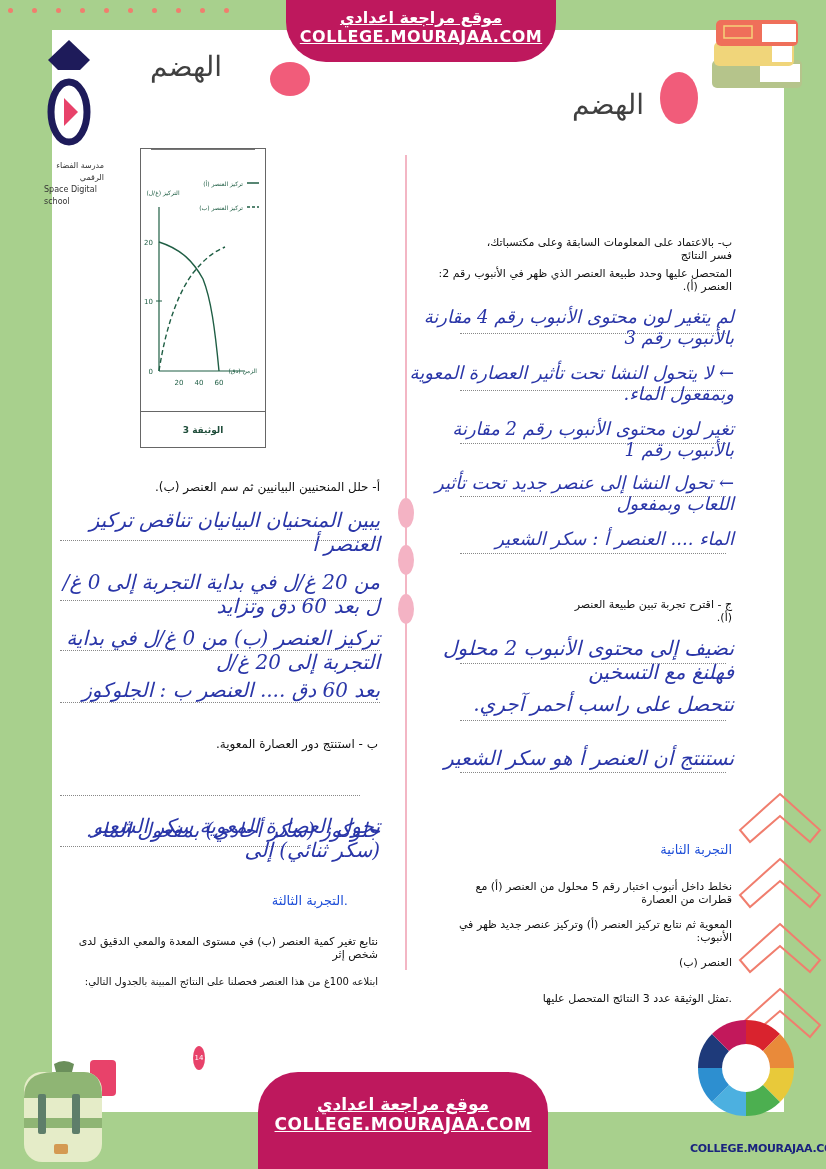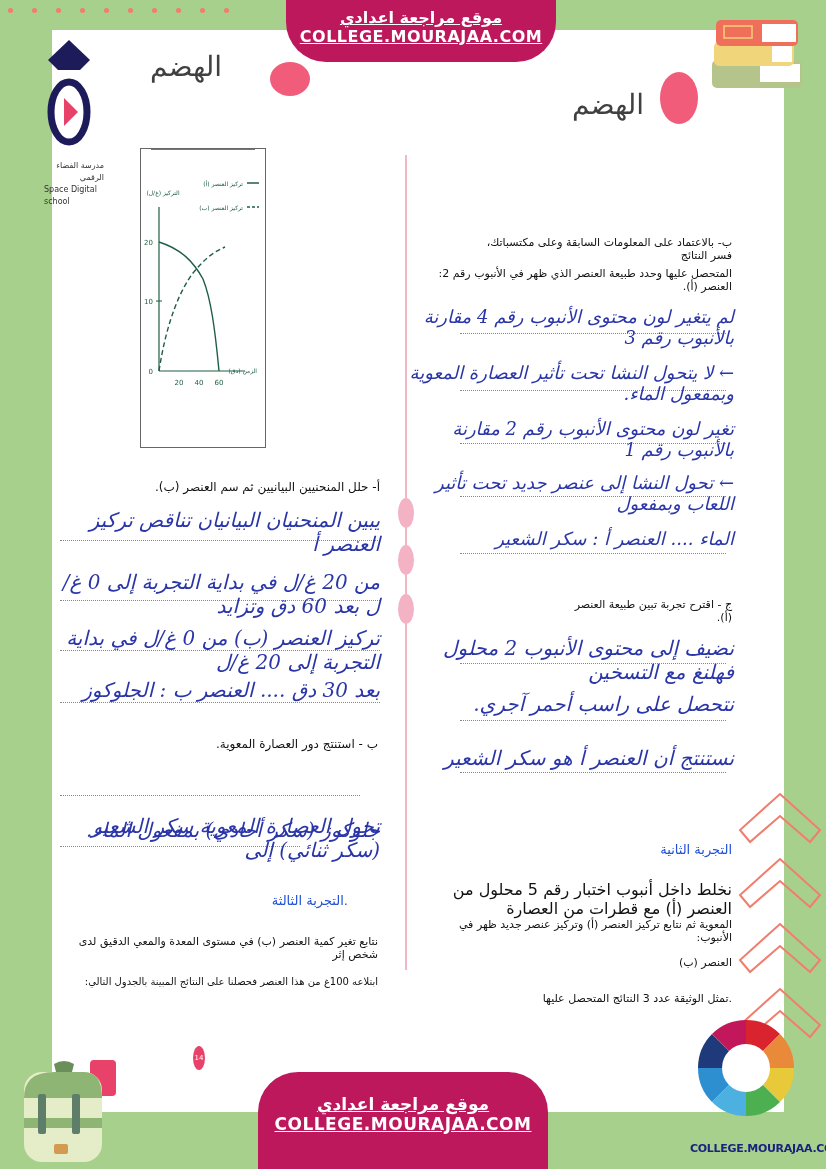--- a/index.html
+++ b/index.html
@@ -111,31 +111,32 @@
     <line x1="15" y1="152" x2="21" y2="152" stroke="#1f5e44"></line>
     <text x="38" y="236" font-size="7" text-anchor="middle" fill="#1f5e44">20</text>
     <text x="58" y="236" font-size="7" text-anchor="middle" fill="#1f5e44">40</text>
     <text x="78" y="236" font-size="7" text-anchor="middle" fill="#1f5e44">60</text>
     <text x="116" y="224" font-size="6" text-anchor="end" fill="#1f5e44" font-family="DejaVu Sans, sans-serif">الزمن (دق)</text>
 
     <path d="M18,93 C40,100 52,112 62,130 C70,150 74,180 78,222" fill="none" stroke="#1f5e44" stroke-width="1.4"></path>
 
     <path d="M18,222 C26,170 40,140 52,124 C62,112 70,104 84,98" fill="none" stroke="#1f5e44" stroke-width="1.4" stroke-dasharray="5,3"></path>
   </svg>
+  <div class="chart-caption">الوثيقة 3</div>
 </div>
 
 <div class="printed" style="left:140px;top:480px;width:240px;">أ- حلل المنحنيين البيانيين ثم سم العنصر (ب).</div>
 <div class="dotline" style="left:60px;top:540px;width:320px;"></div>
 <div class="dotline" style="left:60px;top:600px;width:320px;"></div>
 <div class="dotline" style="left:60px;top:650px;width:320px;"></div>
 <div class="dotline" style="left:60px;top:702px;width:320px;"></div>
 <div class="hand" style="left:50px;top:508px;width:330px;">يبين المنحنيان البيانيان تناقص تركيز العنصر أ</div>
 <div class="hand" style="left:50px;top:570px;width:330px;">من 20 غ/ل في بداية التجربة إلى 0 غ/ل بعد 60 دق وتزايد</div>
 <div class="hand" style="left:50px;top:626px;width:330px;">تركيز العنصر (ب) من 0 غ/ل في بداية التجربة إلى 20 غ/ل</div>
-<div class="hand" style="left:50px;top:678px;width:330px;">بعد 30 دق .... العنصر ب : الجلوكوز</div>
+<div class="hand" style="left:50px;top:678px;width:330px;">بعد 60 دق .... العنصر ب : الجلوكوز</div>
 
 <div class="printed" style="left:150px;top:737px;width:228px;">ب - استنتج دور العصارة المعوية.</div>
 <div class="dotline" style="left:60px;top:795px;width:300px;"></div>
 <div class="dotline" style="left:60px;top:846px;width:240px;"></div>
 <div class="hand" style="left:50px;top:766px;width:330px;margin-top:48px;">تحول العصارة المعوية سكر الشعير (سكر ثنائي) إلى</div>
 <div class="hand" style="left:50px;top:818px;width:330px;">جلوكوز (سكر أحادي) بمفعول الماء.</div>
 
 <div class="printed pink" style="left:200px;top:893px;width:148px;font-size:13px;">.التجربة الثالثة</div>
 <div class="printed" style="left:60px;top:935px;width:318px;font-size:11px;">نتابع تغير كمية العنصر (ب) في مستوى المعدة والمعي الدقيق لدى شخص إثر</div>
 <div class="printed" style="left:60px;top:976px;width:318px;font-size:10px;">ابتلاعه 100غ من هذا العنصر فحصلنا على النتائج المبينة بالجدول التالي:</div>
@@ -165,21 +166,21 @@
 
 <div class="printed" style="left:560px;top:598px;width:172px;font-size:11px;">ج - اقترح تجربة تبين طبيعة العنصر (أ).</div>
 <div class="dotline" style="left:460px;top:663px;width:266px;"></div>
 <div class="dotline" style="left:460px;top:720px;width:266px;"></div>
 <div class="dotline" style="left:460px;top:772px;width:266px;"></div>
 <div class="hand" style="left:410px;top:636px;width:324px;">نضيف إلى محتوى الأنبوب 2 محلول فهلنغ مع التسخين</div>
 <div class="hand" style="left:410px;top:692px;width:324px;">نتحصل على راسب أحمر آجري.</div>
 <div class="hand" style="left:410px;top:746px;width:324px;">نستنتج أن العنصر أ هو سكر الشعير</div>
 
 <div class="printed pink" style="left:620px;top:842px;width:112px;font-size:13px;">التجربة الثانية</div>
-<div class="printed" style="left:440px;top:880px;width:292px;font-size:16px;">نخلط داخل أنبوب اختبار رقم 5 محلول من العنصر (أ) مع قطرات من العصارة</div>
+<div class="printed" style="left:440px;top:880px;width:292px;font-size:11px;">نخلط داخل أنبوب اختبار رقم 5 محلول من العنصر (أ) مع قطرات من العصارة</div>
 <div class="printed" style="left:440px;top:918px;width:292px;font-size:11px;">المعوية ثم نتابع تركيز العنصر (أ) وتركيز عنصر جديد ظهر في الأنبوب:</div>
 <div class="printed" style="left:640px;top:956px;width:92px;font-size:11px;">العنصر (ب)</div>
 <div class="printed" style="left:540px;top:992px;width:192px;font-size:11px;">.تمثل الوثيقة عدد 3 النتائج المتحصل عليها</div>
 
 <div class="chevrons">
   <svg class="chev" viewBox="0 0 86 60">
       <path d="M44,4 L84,40 L74,52 L44,26 L14,52 L4,40 Z" fill="none" stroke="#f07e6e" stroke-width="2"></path>
     </svg>
   <svg class="chev" viewBox="0 0 86 60">
       <path d="M44,4 L84,40 L74,52 L44,26 L14,52 L4,40 Z" fill="none" stroke="#f07e6e" stroke-width="2"></path>

